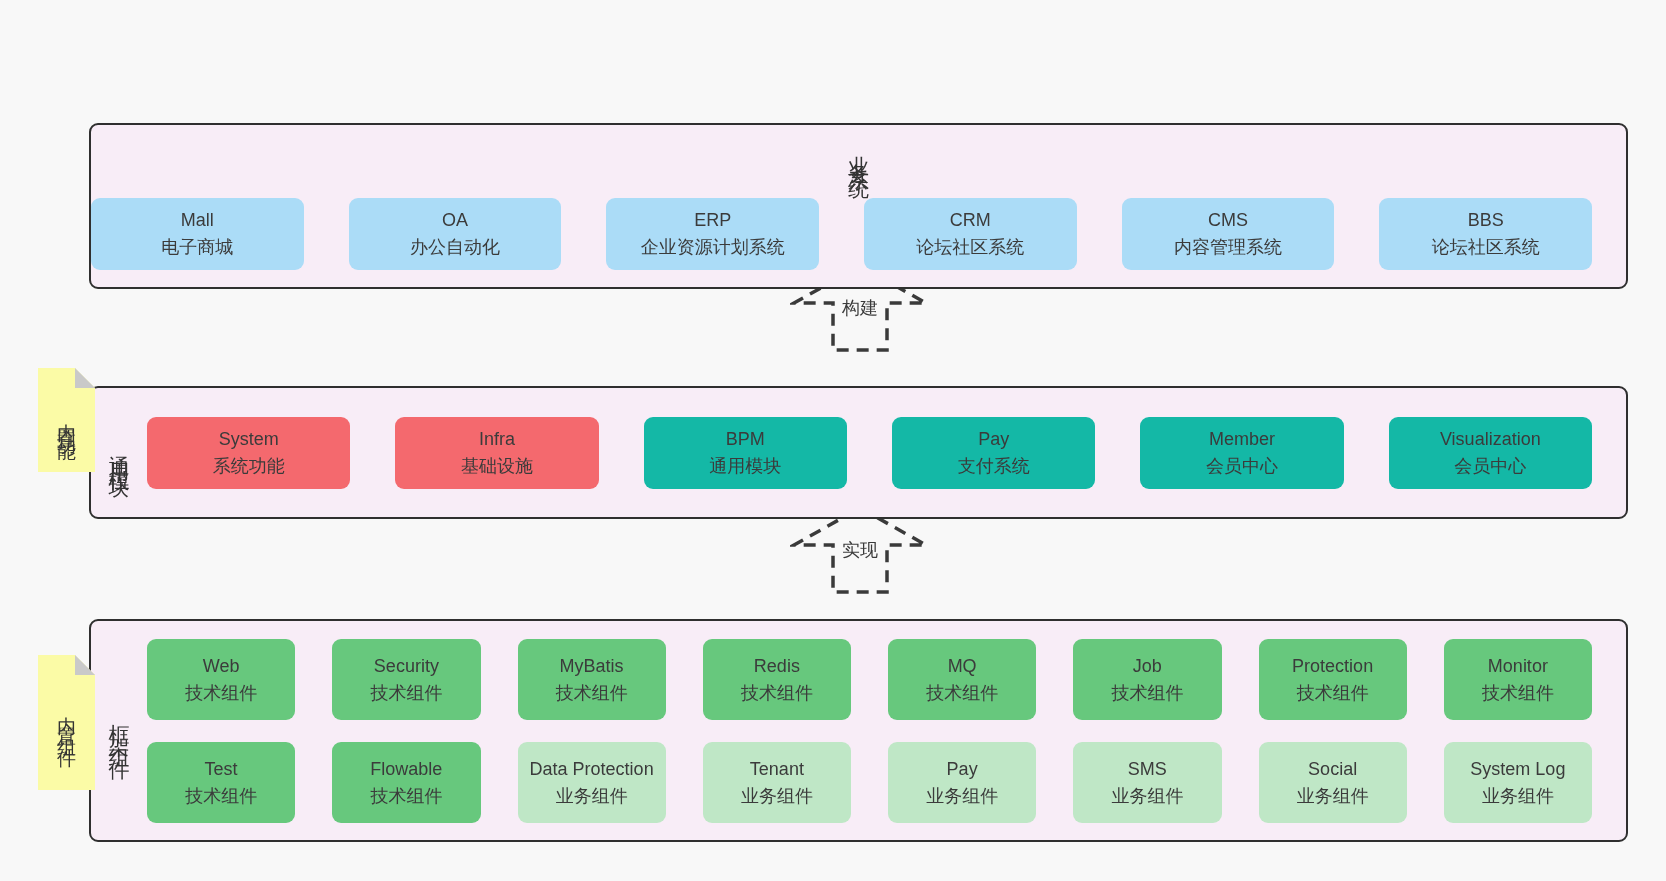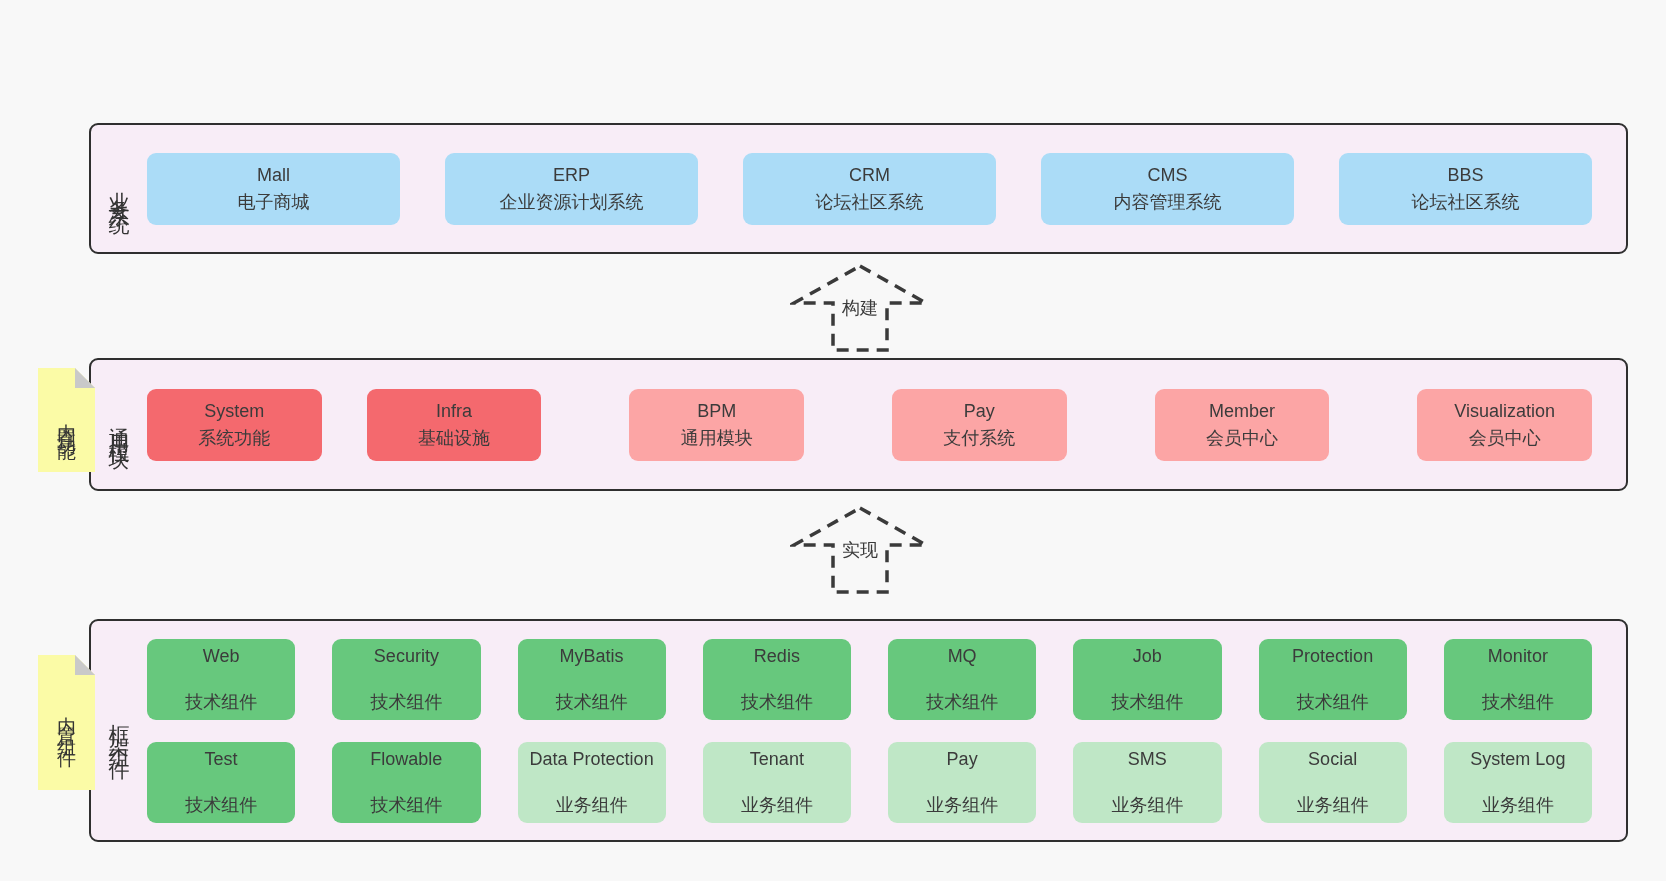--- a/index.html
+++ b/index.html
@@ -7,22 +7,22 @@
   body { font-family: "Liberation Sans", "DejaVu Sans", sans-serif; color: #3b3b3b; }
 
   .page { position: relative; width: 1666px; height: 881px; background: #f8f8f8; overflow: hidden; }
 
   
   .band {
     position: absolute; left: 89px; width: 1539px;
     background: #f8edf7; border: 2px solid #2f2f2f; border-radius: 9px;
     display: flex; z-index: 1;
   }
-  .band-business  { top: 123px; height: 131px; }
-  .band-modules   { top: 358px; height: 133px; }
+  .band-business  { top: 123px; height: 166px; flex-direction: column; }
+  .band-modules   { top: 386px; height: 133px; }
   .band-framework { top: 619px; height: 223px; }
 
   .band-label { flex: 0 0 56px; display: flex; align-items: center; justify-content: center; }
   .band-label span {
     writing-mode: vertical-rl; text-orientation: upright;
     font-size: 21px; letter-spacing: 7px; color: #333;
   }
   .band-framework .band-label span { letter-spacing: 12px; }
 
   
@@ -33,25 +33,25 @@
   .box {
     display: flex; flex-direction: column; align-items: center; justify-content: center;
     text-align: center; border-radius: 9px; font-size: 18px; line-height: 1.5;
   }
   .boxes .box { flex: 1; height: 72px; }
 
   .grid {
     flex: 1; display: grid; grid-template-columns: repeat(8, 1fr);
     gap: 22px 37px; padding: 18px 34px 18px 0;
   }
-  .grid .box { height: 100%; min-height: 81px; padding: 4px 6px; justify-content: space-between; }
+  .grid .box { height: 100%; min-height: 81px; padding: 4px 6px; }
 
   .blue       { background: #abdcf7; }
   .red        { background: #f4696e; }
-  .pink       { background: #fca5a5; margin-left: 43px; }
+  .pink       { background: #14b8a6; }
   .green      { background: #67c87d; }
   .lightgreen { background: #bfe7c6; }
 
   
   .arrow { position: absolute; left: 790px; z-index: 0; text-align: right; }
   .arrow-build     { top: 262px; }
   .arrow-implement { top: 504px; }
 
   
   .sticky { position: absolute; left: 38px; width: 57px; z-index: 2; }
@@ -81,20 +81,24 @@
   <section class="band band-business">
     <div class="band-label">
       <span>业务系统</span>
     </div>
     <div class="boxes">
       <div class="box blue">
         <span>Mall</span>
         <span>电子商城</span>
       </div>
       <div class="box blue">
+        <span>OA</span>
+        <span>办公自动化</span>
+      </div>
+      <div class="box blue">
         <span>ERP</span>
         <span>企业资源计划系统</span>
       </div>
       <div class="box blue">
         <span>CRM</span>
         <span>论坛社区系统</span>
       </div>
       <div class="box blue">
         <span>CMS</span>
         <span>内容管理系统</span>

